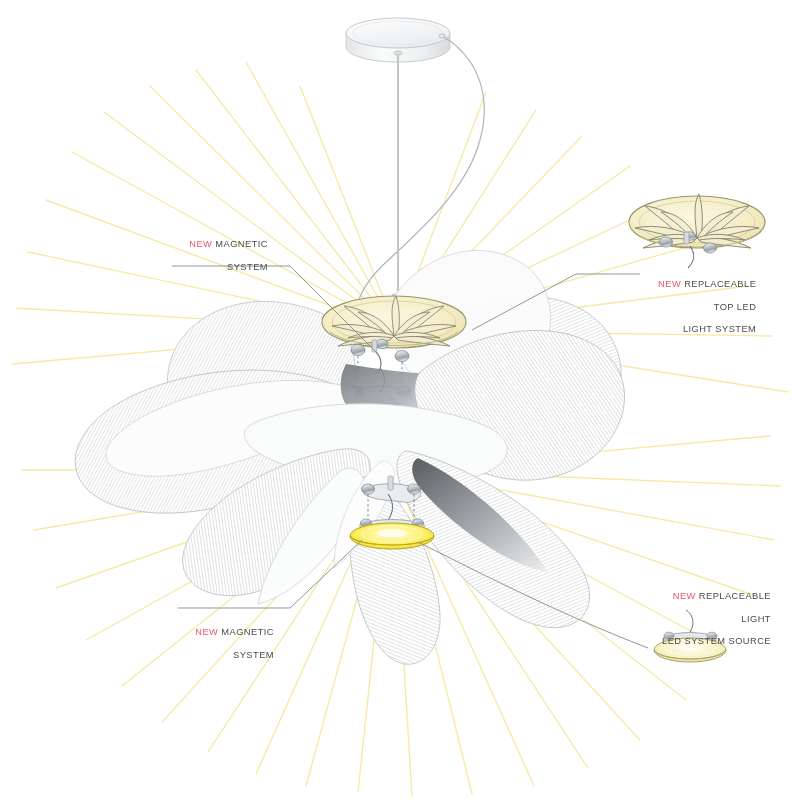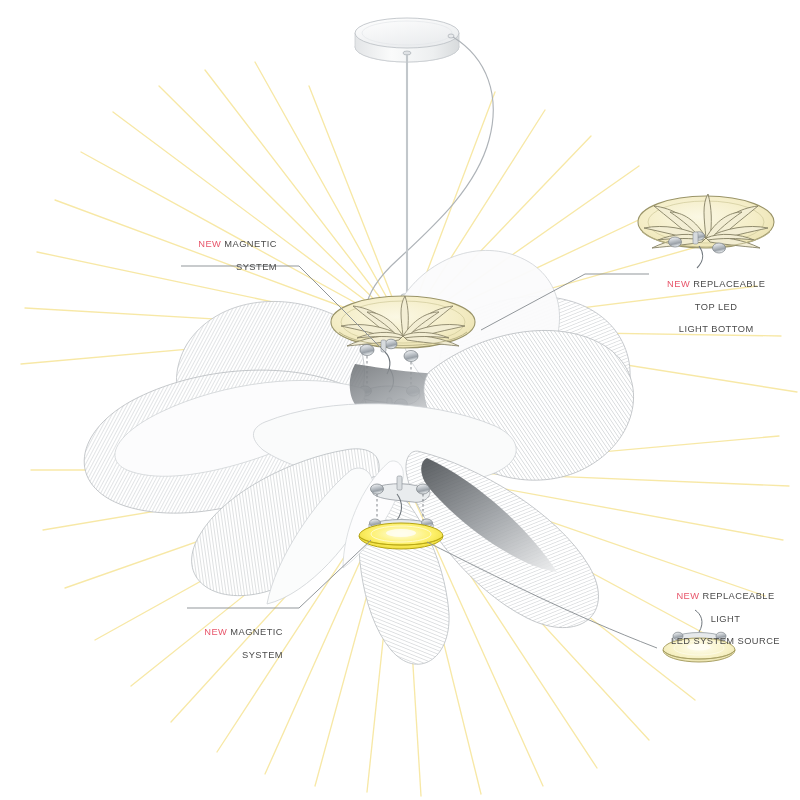--- a/index.html
+++ b/index.html
@@ -1,23 +1,23 @@
 <!DOCTYPE html>
 <html><head>
 <meta charset="utf-8">
 <style>
   html,body{margin:0;padding:0;background:#ffffff;}
   body{width:800px;height:800px;overflow:hidden;
        font-family:"Liberation Sans", sans-serif;}
-  #stage{position:relative;width:724px;height:800px;background:#fff;margin-left:9px;}
+  #stage{position:relative;width:724px;height:800px;background:#fff;}
   #art{position:absolute;left:0;top:0;width:800px;height:800px;}
   .label{position:absolute;font-size:9.3px;letter-spacing:.45px;
          line-height:11.2px;color:#4a4a4a;white-space:pre;}
   .label .new{color:#E8566B;}
-  .label.r{text-align:center;}
+  .label.r{text-align:right;}
   .label.ind{text-align:right;}
 </style>
 </head>
 <body>
 
 <div id="stage">
 
 <svg id="art" viewBox="0 0 800 800" xmlns="http://www.w3.org/2000/svg">
   <defs>
 
@@ -317,21 +317,21 @@
 </svg>
 
 <div class="label ind" style="left:172px; top:228px; width:96px;">
   <span class="new">NEW</span><span> MAGNETIC</span><br>
   <span>SYSTEM</span>
 </div>
 
 <div class="label r" style="left:652px; top:268px;">
   <span class="new">NEW</span><span> REPLACEABLE</span><br>
   <span>TOP LED</span><br>
-  <span>LIGHT BOTTOM</span>
+  <span>LIGHT SYSTEM</span>
 </div>
 
 <div class="label ind" style="left:178px; top:616px; width:96px;">
   <span class="new">NEW</span><span> MAGNETIC</span><br>
   <span>SYSTEM</span>
 </div>
 
 <div class="label r" style="left:656px; top:580px;">
   <span class="new">NEW</span><span> REPLACEABLE</span><br>
   <span>LIGHT</span><br>

